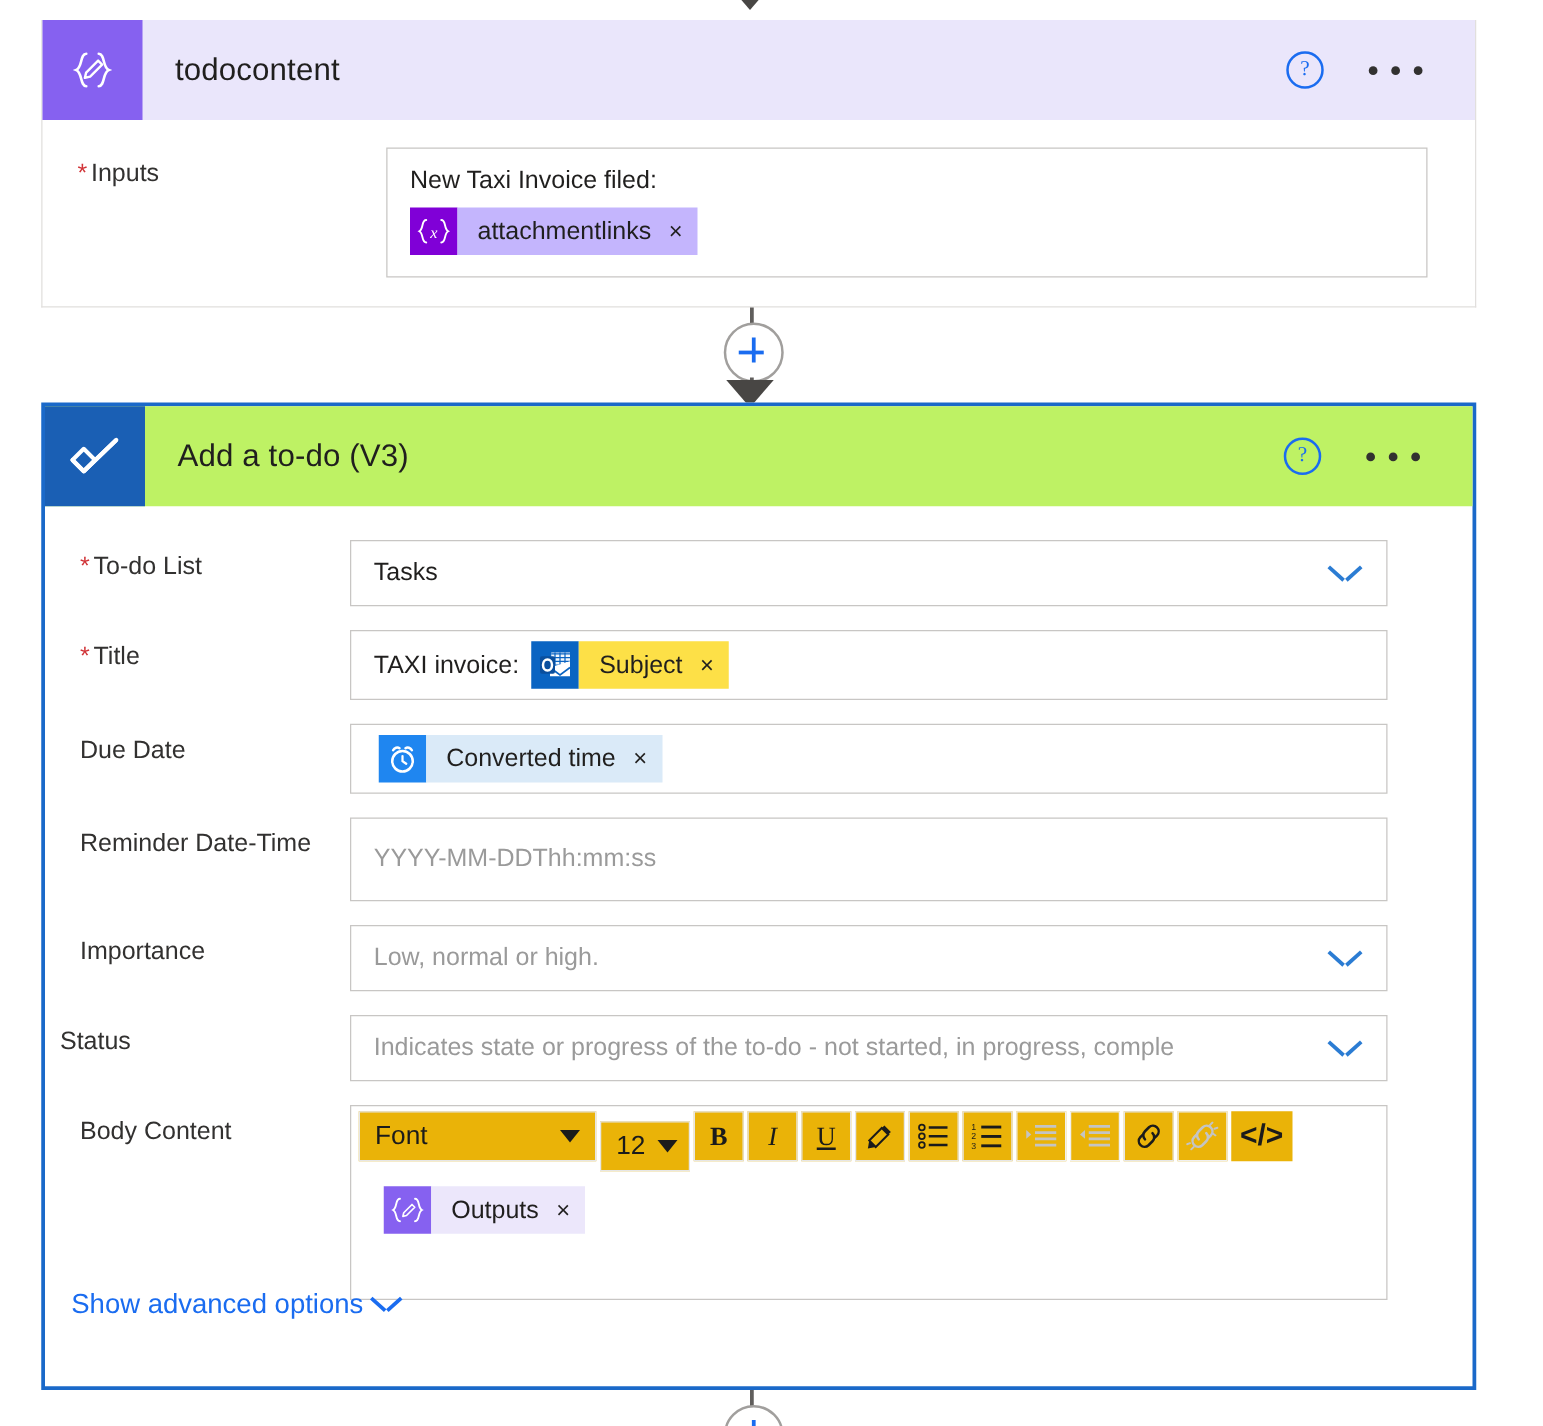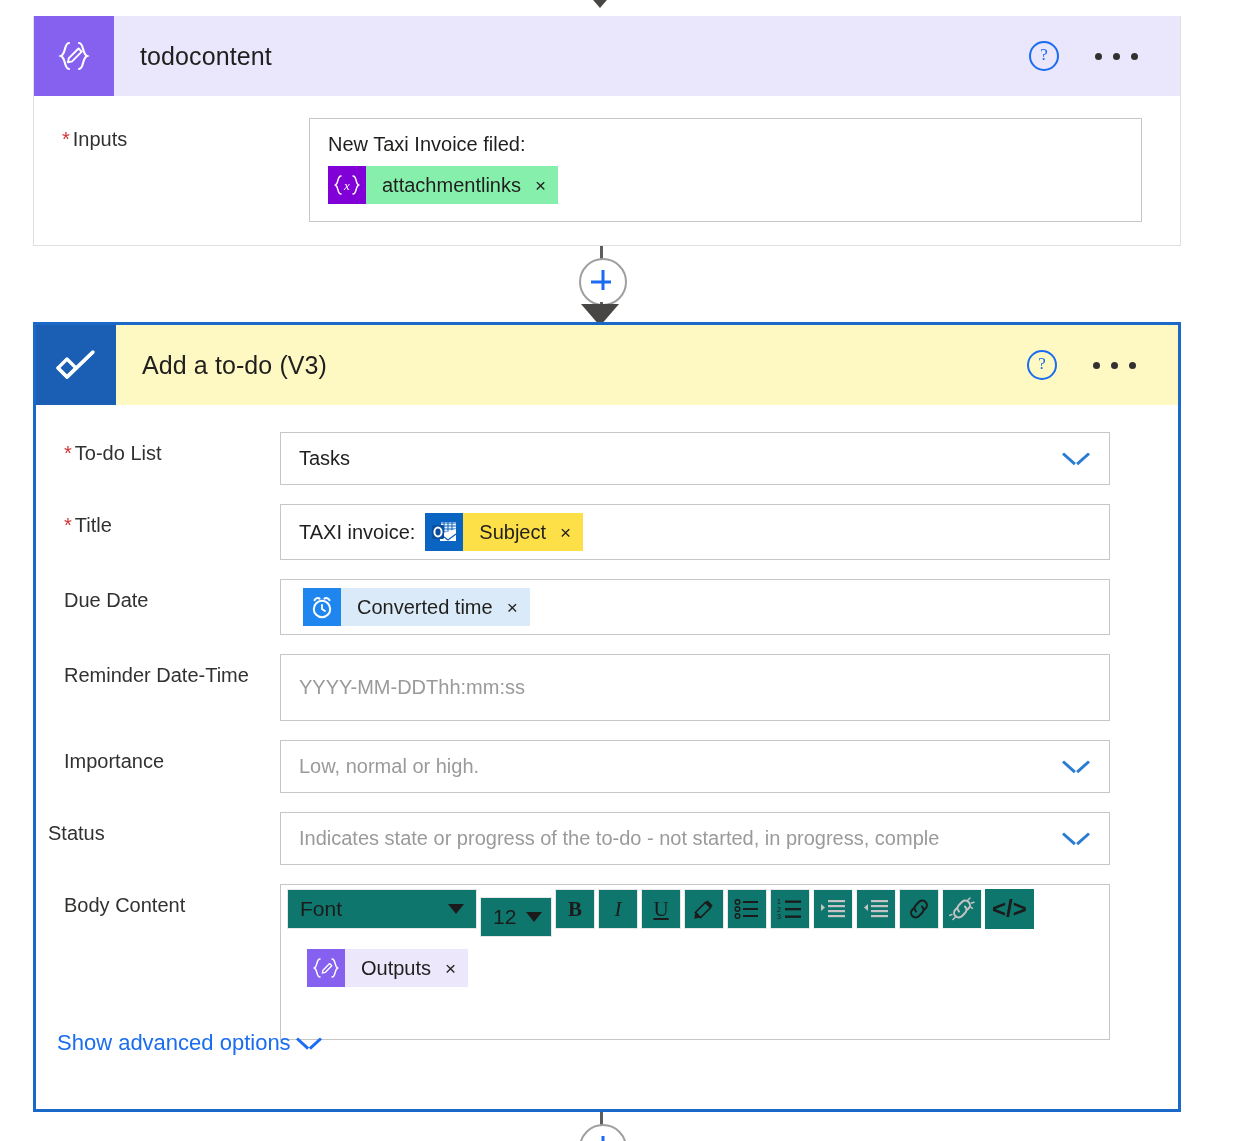--- a/index.html
+++ b/index.html
@@ -30,21 +30,21 @@
     border: 3px solid #1a69c9;
   }
 
   .card-header {
     display: flex;
     align-items: center;
     height: 80px;
     box-sizing: border-box;
   }
   .hdr-purple { background: #eae6fb; }
-  .hdr-blue   { background: #fef9c3; }
+  .hdr-blue   { background: #bef264; }
 
   .hdr-icon {
     width: 80px;
     height: 80px;
     flex: 0 0 80px;
     display: flex;
     align-items: center;
     justify-content: center;
   }
   .icon-purple { background: #8661f0; }
@@ -143,21 +143,21 @@
     flex: 0 0 38px;
   }
   .token-body {
     display: flex; align-items: center; gap: 14px;
     padding: 0 12px 0 16px;
     height: 38px;
   }
   .token-x { font-size: 19px; color: #201f1e; cursor: pointer; line-height: 1; }
 
   .tok-purple .token-ico  { background: #8000d7; }
-  .tok-purple .token-body { background: #86efac; justify-content: flex-end; }
+  .tok-purple .token-body { background: #c4b5fd; justify-content: flex-end; }
   .tok-violet .token-ico  { background: #8661f0; }
   .tok-violet .token-body { background: #ece7fb; }
   .tok-blue   .token-ico  { background: #0a64c2; }
   .tok-blue   .token-body { background: #fde047; }
   .tok-lblue  .token-ico  { background: #1f86f0; }
   .tok-lblue  .token-body { background: #daeaf8; }
 
   
   .rte {
     border: 1px solid #c8c6c4;
@@ -169,21 +169,21 @@
     align-items: center;
     height: 48px;
     padding: 4px 6px;
     gap: 3px;
     box-sizing: border-box;
   }
   .tb-btn {
     height: 40px;
     min-width: 40px;
     border: 1px solid #e6e6e6;
-    background: #0f766e;
+    background: #eab308;
     display: flex;
     align-items: center;
     justify-content: center;
     box-sizing: border-box;
     cursor: pointer;
     font-size: 21px;
     color: #1b1b1b;
     padding: 0 6px;
   }
   .tb-select {

